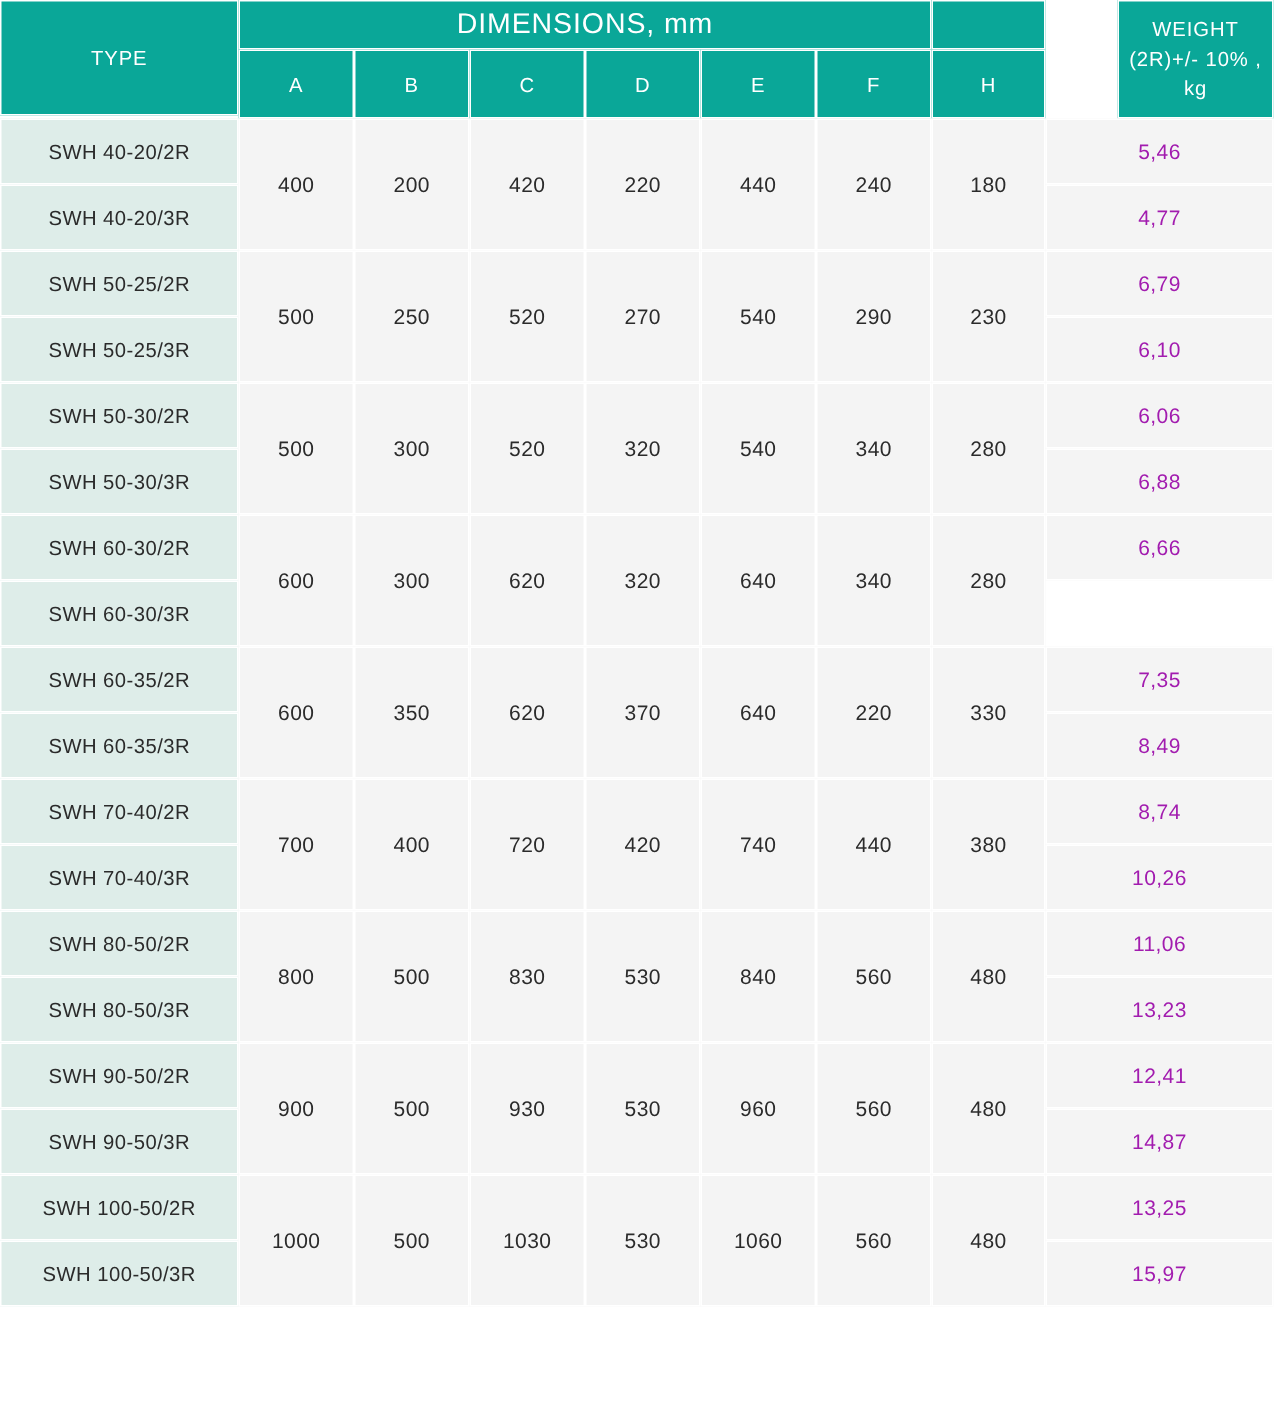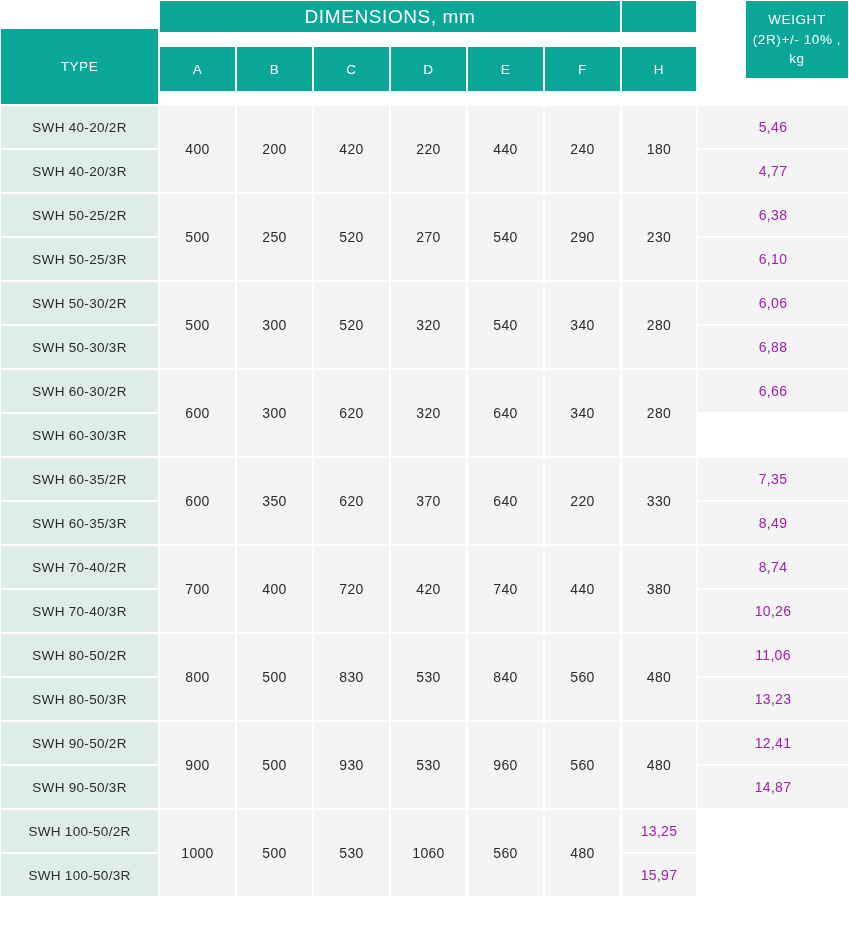--- a/index.html
+++ b/index.html
@@ -50,21 +50,20 @@
     height: 79px;
     flex-direction: column;
     line-height: 1.45;
     padding: 0 6px;
     margin-left: 48px;
   }
   .th-type {
     grid-column: 1 / 2;
     grid-row: 1 / 3;
     height: 77px;
-    margin-top: 28px;
   }
   .th-sub { height: 46px; }
 
   
   .body-grid {
     display: grid;
     grid-template-columns: 159px 77px 77px 77px 77px 77px 77px 76px 152px;
     width: 849px;
   }
   .type-cell {
@@ -169,21 +168,21 @@
         <div class="type-cell">SWH 50-25/3R</div>
       </div>
       <div class="dim-cell">500</div>
       <div class="dim-cell">250</div>
       <div class="dim-cell">520</div>
       <div class="dim-cell">270</div>
       <div class="dim-cell">540</div>
       <div class="dim-cell">290</div>
       <div class="dim-cell">230</div>
       <div class="wt-stack">
-        <div class="wt-cell">6,38</div>
+        <div class="wt-cell">6,79</div>
         <div class="wt-cell">6,10</div>
       </div>
       <div class="wt-stack">
         <div class="type-cell">SWH 50-30/2R</div>
         <div class="type-cell">SWH 50-30/3R</div>
       </div>
       <div class="dim-cell">500</div>
       <div class="dim-cell">300</div>
       <div class="dim-cell">520</div>
       <div class="dim-cell">320</div>
@@ -267,20 +266,21 @@
       <div class="wt-stack">
         <div class="wt-cell">12,41</div>
         <div class="wt-cell">14,87</div>
       </div>
       <div class="wt-stack">
         <div class="type-cell">SWH 100-50/2R</div>
         <div class="type-cell">SWH 100-50/3R</div>
       </div>
       <div class="dim-cell">1000</div>
       <div class="dim-cell">500</div>
+      <div class="dim-cell">1030</div>
       <div class="dim-cell">530</div>
       <div class="dim-cell">1060</div>
       <div class="dim-cell">560</div>
       <div class="dim-cell">480</div>
       <div class="wt-stack">
         <div class="wt-cell">13,25</div>
         <div class="wt-cell">15,97</div>
       </div>
     </div>
 

